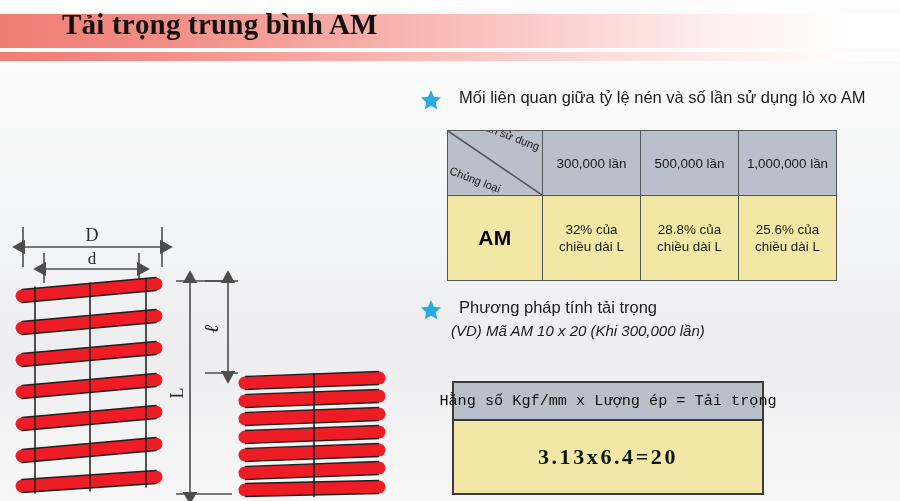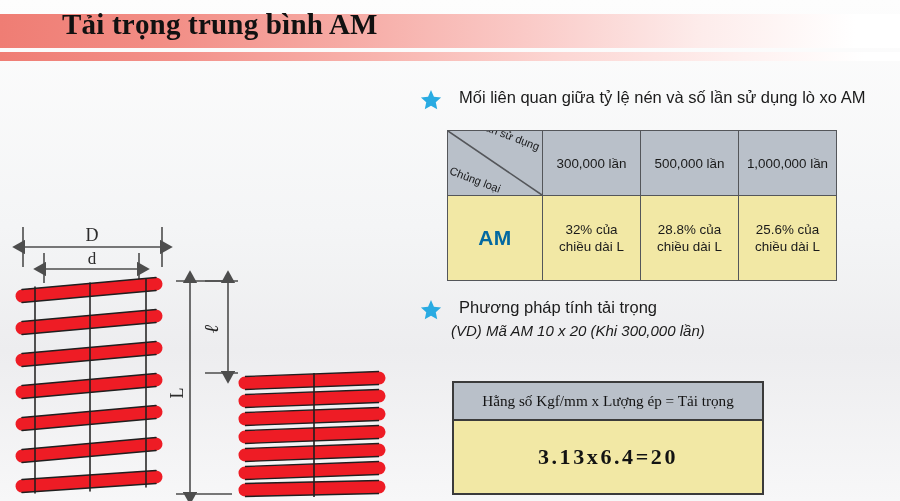--- a/index.html
+++ b/index.html
@@ -151,21 +151,21 @@
     top: 34px;
     transform: rotate(21deg);
     transform-origin: left center;
   }
 
   .type-label {
     font-family: "Liberation Sans", sans-serif;
     font-weight: bold;
     font-size: 21px;
     letter-spacing: 0.5px;
-    color: #0369a1;
+    color: #000000;
   }
   .ratio-cell-line { display: block; line-height: 1.3; }
 
   
   #method-lines {
     position: absolute;
     left: 451px;
     top: 320px;
     width: 420px;
   }
@@ -193,21 +193,21 @@
     border: 2.2px solid #3b3b3b;
     box-sizing: border-box;
   }
   #formula-header {
     background: #b9c0c9;
     height: 36px;
     display: flex;
     align-items: center;
     justify-content: center;
     border-bottom: 2.2px solid #3b3b3b;
-    font-family: Liberation Serif, serif;
+    font-family: Liberation Mono, monospace;
     font-size: 15.2px;
     color: #131313;
     white-space: nowrap;
   }
   #formula-value {
     background: #f2e8a5;
     height: 72px;
     display: flex;
     align-items: center;
     justify-content: center;

